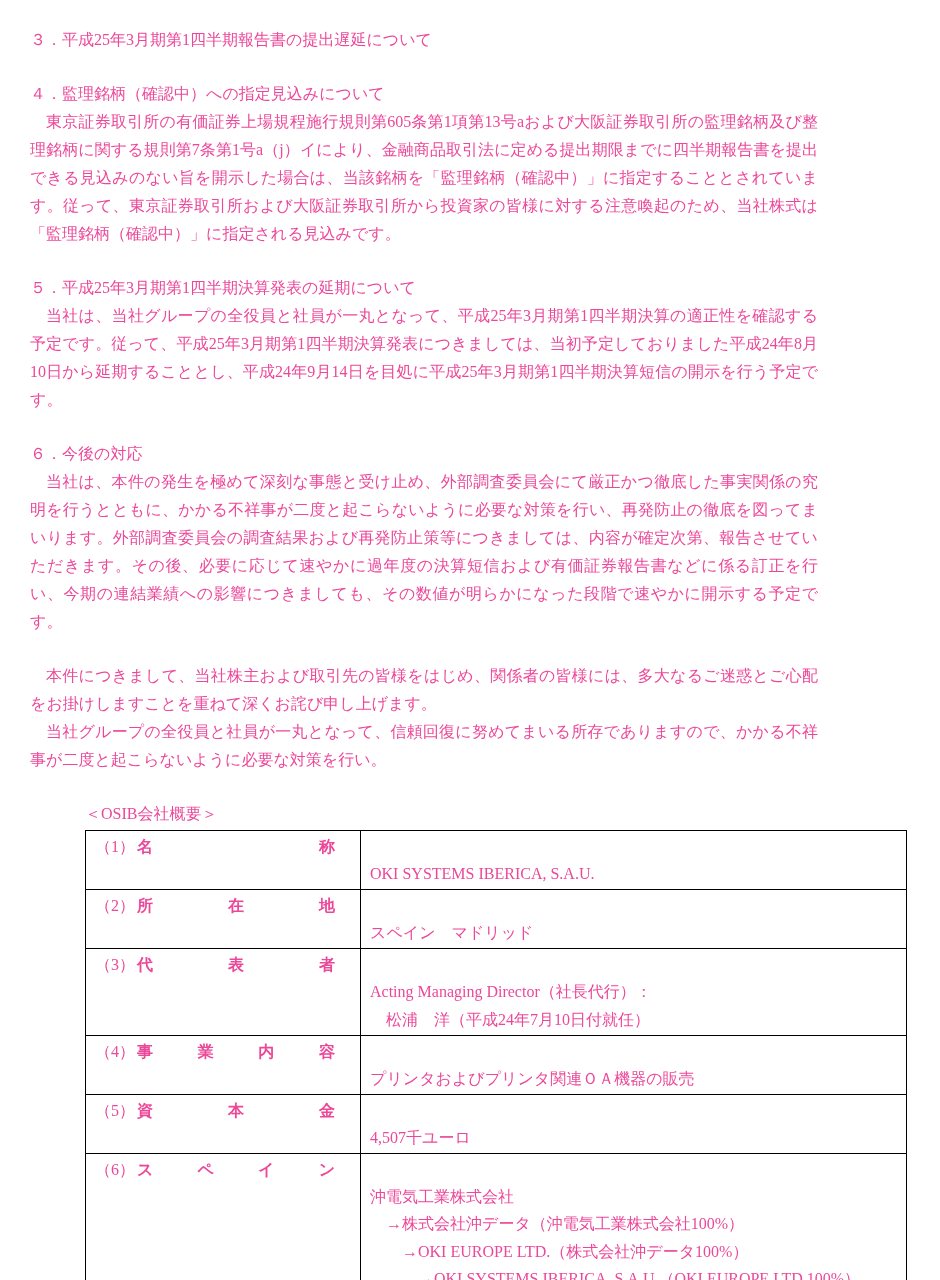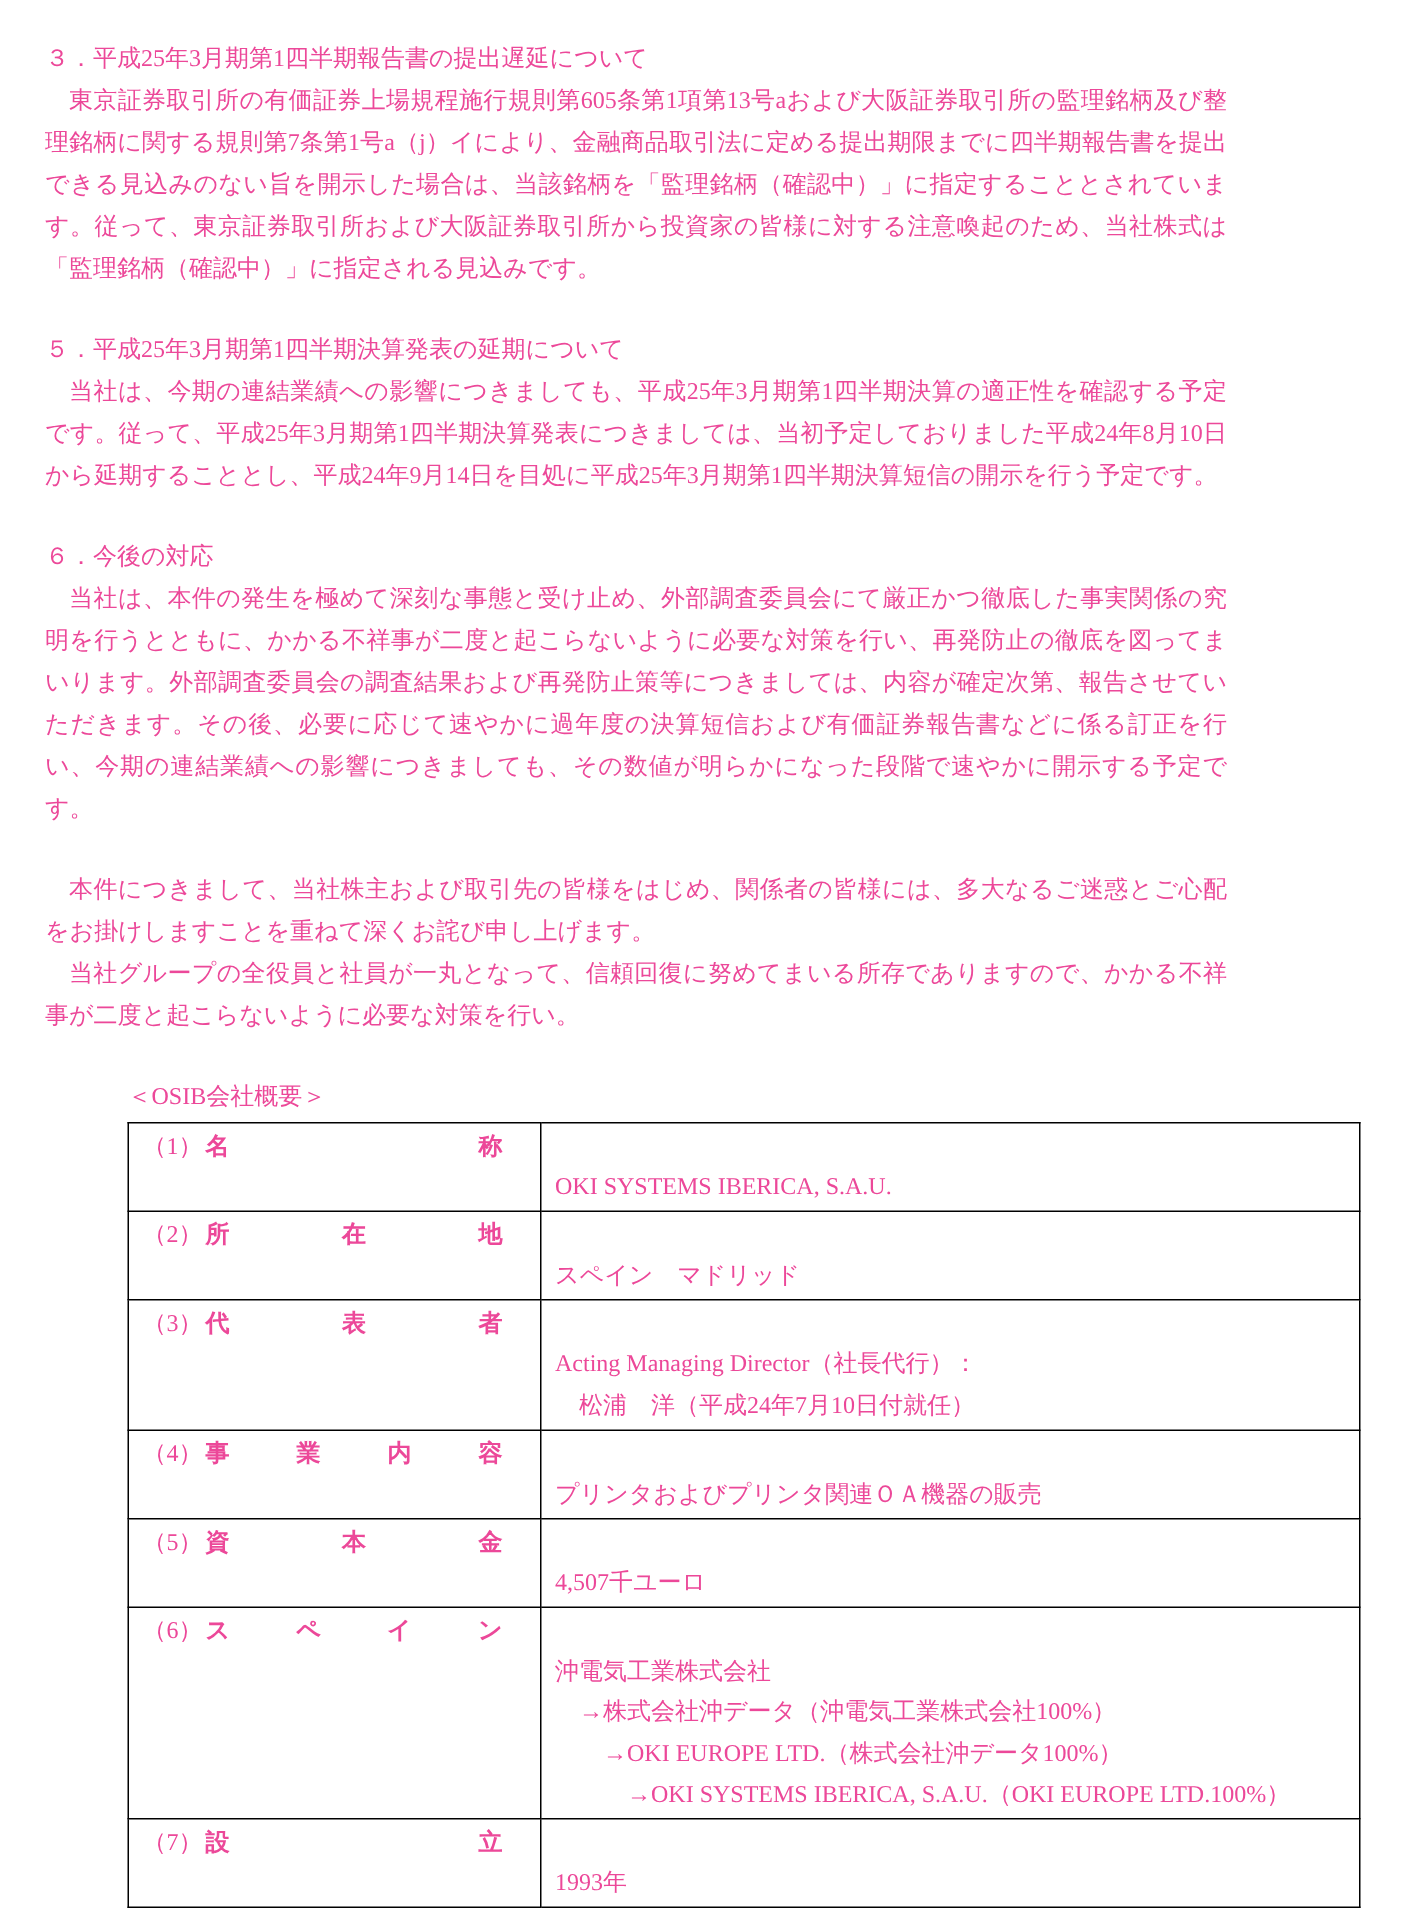--- a/index.html
+++ b/index.html
@@ -68,26 +68,27 @@
 </head>
 <body>
 
 <div class="page">
 
   <div class="section">
     <p class="sec-heading">３．平成25年3月期第1四半期報告書の提出遅延について</p>
   </div>
 
   <div class="section">
+    <p class="sec-heading">４．監理銘柄（確認中）への指定見込みについて</p>
     <p class="para">東京証券取引所の有価証券上場規程施行規則第605条第1項第13号aおよび大阪証券取引所の監理銘柄及び整理銘柄に関する規則第7条第1号a（j）イにより、金融商品取引法に定める提出期限までに四半期報告書を提出できる見込みのない旨を開示した場合は、当該銘柄を「監理銘柄（確認中）」に指定することとされています。従って、東京証券取引所および大阪証券取引所から投資家の皆様に対する注意喚起のため、当社株式は「監理銘柄（確認中）」に指定される見込みです。</p>
   </div>
 
   <div class="section">
     <p class="sec-heading">５．平成25年3月期第1四半期決算発表の延期について</p>
-    <p class="para">当社は、今期の連結業績への影響につきましても、平成25年3月期第1四半期決算の適正性を確認する予定です。従って、平成25年3月期第1四半期決算発表につきましては、当初予定しておりました平成24年8月10日から延期することとし、平成24年9月14日を目処に平成25年3月期第1四半期決算短信の開示を行う予定です。</p>
+    <p class="para">当社は、当社グループの全役員と社員が一丸となって、平成25年3月期第1四半期決算の適正性を確認する予定です。従って、平成25年3月期第1四半期決算発表につきましては、当初予定しておりました平成24年8月10日から延期することとし、平成24年9月14日を目処に平成25年3月期第1四半期決算短信の開示を行う予定です。</p>
   </div>
 
   <div class="section">
     <p class="sec-heading">６．今後の対応</p>
     <p class="para">当社は、本件の発生を極めて深刻な事態と受け止め、外部調査委員会にて厳正かつ徹底した事実関係の究明を行うとともに、かかる不祥事が二度と起こらないように必要な対策を行い、再発防止の徹底を図ってまいります。外部調査委員会の調査結果および再発防止策等につきましては、内容が確定次第、報告させていただきます。その後、必要に応じて速やかに過年度の決算短信および有価証券報告書などに係る訂正を行い、今期の連結業績への影響につきましても、その数値が明らかになった段階で速やかに開示する予定です。</p>
   </div>
 
   <div class="closing-block">
     <p class="para">本件につきまして、当社株主および取引先の皆様をはじめ、関係者の皆様には、多大なるご迷惑とご心配をお掛けしますことを重ねて深くお詫び申し上げます。</p>
     <p class="para">当社グループの全役員と社員が一丸となって、信頼回復に努めてまいる所存でありますので、かかる不祥事が二度と起こらないように必要な対策を行い。</p>

